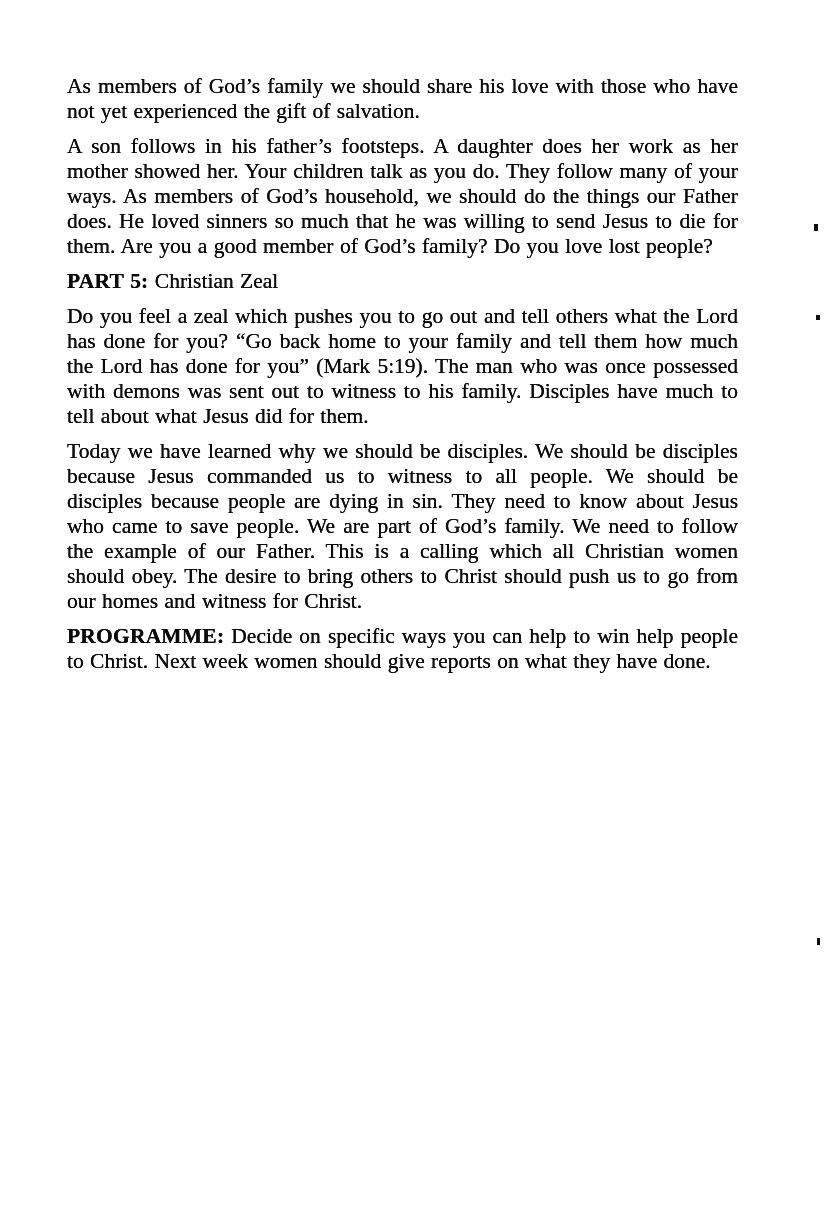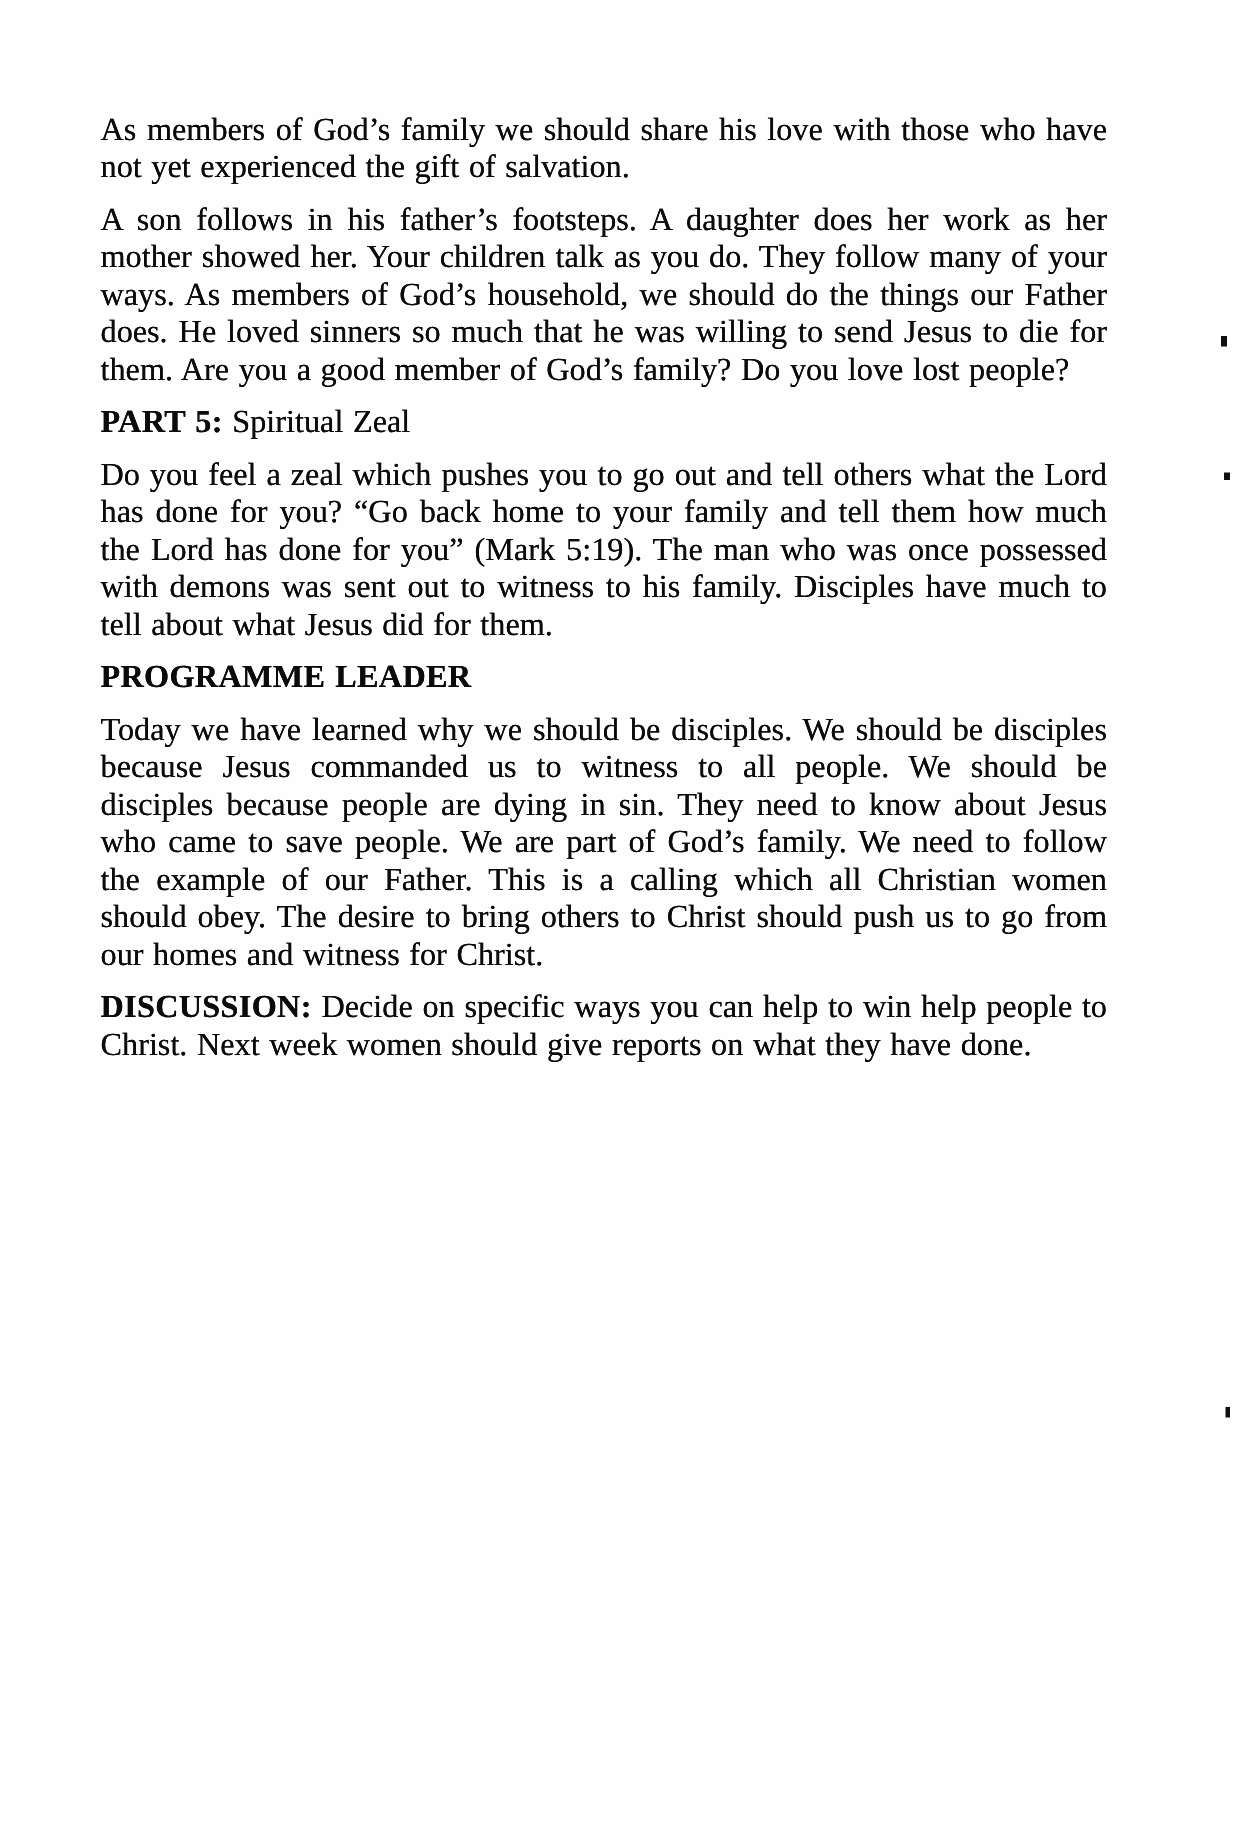--- a/index.html
+++ b/index.html
@@ -64,38 +64,35 @@
 
     <p class="para">
       <span>As members of God’s family we should share his love with those who have not yet experienced the gift of salvation.</span>
     </p>
 
     <p class="para">
       <span>A son follows in his father’s footsteps. A daughter does her work as her mother showed her. Your children talk as you do. They follow many of your ways. As members of God’s household, we should do the things our Father does. He loved sinners so much that he was willing to send Jesus to die for them. Are you a good member of God’s family? Do you love lost people?</span>
     </p>
 
     <p class="para heading-line">
-      <span class="lead">PART 5:</span><span> Spiritual Zeal</span>
+      <span class="lead">PART 5:</span><span> Christian Zeal</span>
     </p>
 
 
     <p class="para">
       <span>Do you feel a zeal which pushes you to go out and tell others what the Lord has done for you? “Go back home to your family and tell them how much the Lord has done for you” (Mark 5:19). The man who was once possessed with demons was sent out to witness to his family. Disciples have much to tell about what Jesus did for them.</span>
     </p>
 
-    <p class="para heading-line">
-      <span class="lead">PROGRAMME LEADER</span>
-    </p>
 
     <p class="para">
       <span>Today we have learned why we should be disciples. We should be disciples because Jesus commanded us to witness to all people. We should be disciples because people are dying in sin. They need to know about Jesus who came to save people. We are part of God’s family. We need to follow the example of our Father. This is a calling which all Christian women should obey. The desire to bring others to Christ should push us to go from our homes and witness for Christ.</span>
     </p>
 
     <p class="para">
-      <span class="lead">DISCUSSION:</span><span> Decide on specific ways you can help to win help people to Christ. Next week women should give reports on what they have done.</span>
+      <span class="lead">PROGRAMME:</span><span> Decide on specific ways you can help to win help people to Christ. Next week women should give reports on what they have done.</span>
     </p>
 
   </div>
 
   <div class="page-number">10</div>
 
   <div class="speck speck-1"></div>
   <div class="speck speck-2"></div>
   <div class="speck speck-3"></div>
 

